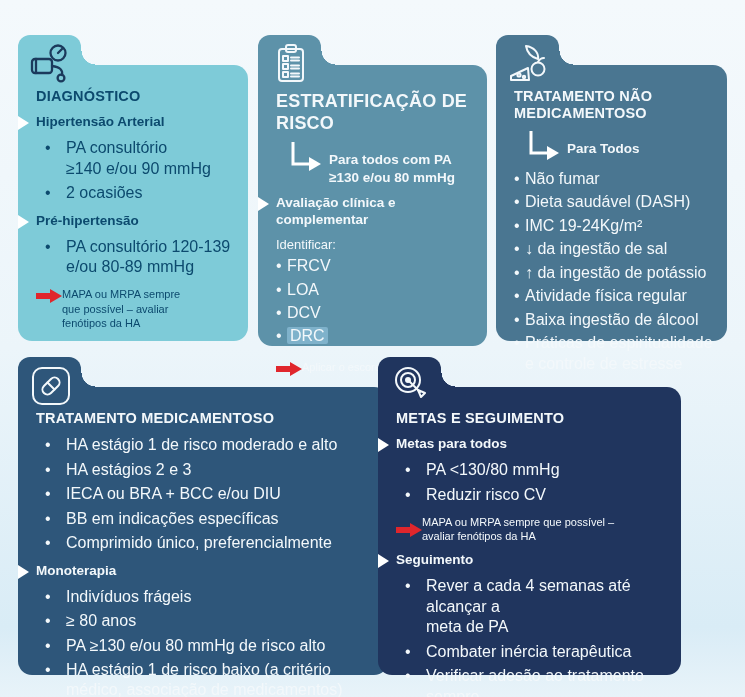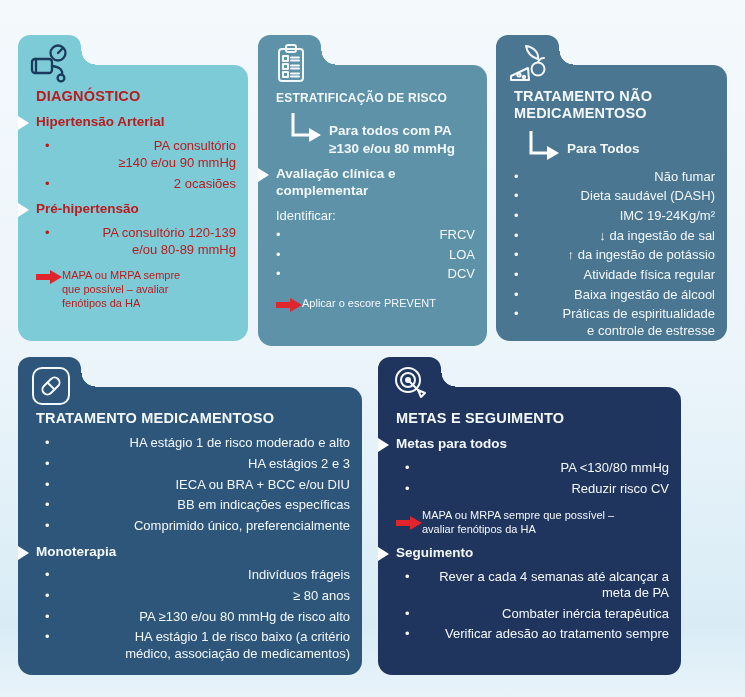--- a/index.html
+++ b/index.html
@@ -10,42 +10,42 @@
   }
   .panel{position:absolute;}
   .tab{position:absolute;top:0;left:0;width:63px;height:34px;background:var(--pc);border-radius:12px 12px 0 0;}
   .fillet{position:absolute;top:16px;left:63px;width:14px;height:14px;
     background:radial-gradient(circle at 100% 0%, rgba(0,0,0,0) 13px, var(--pc) 13.5px);}
   .pbody{position:absolute;top:30px;left:0;right:0;bottom:0;background:var(--pc);
     border-radius:0 14px 14px 14px;padding:8px 12px 8px 18px;box-sizing:border-box;}
   .panel svg.picon{position:absolute;top:7px;left:11px;z-index:2;}
   .ptitle{font-size:14.5px;font-weight:bold;letter-spacing:.2px;margin:15px 0 8px;white-space:pre-line;line-height:1.2;}
   #p3 .ptitle{}
-  #p2 .ptitle{font-size:12px;margin-top:18px;}
-  .navy{color:#b91c1c;}
+  #p2 .ptitle{font-size:18px;margin-top:18px;}
+  .navy{color:#0c4a6e;}
   .light{color:#f3f8fb;}
   .sec-head{position:relative;font-weight:bold;font-size:13.5px;margin:9px 0 7px;white-space:pre-line;line-height:1.25;}
   .sec-head::before{content:"";position:absolute;left:-18px;top:2px;width:0;height:0;
     border-top:7px solid transparent;border-bottom:7px solid transparent;border-left:11px solid #ffffff;}
-  .blist{list-style:none;margin:0 0 4px 0;padding:0;font-size:13px;line-height:1.28;text-align:right;}
+  .blist{list-style:none;margin:0 0 4px 0;padding:0;font-size:16px;line-height:1.28;}
   .blist li{position:relative;padding-left:30px;margin:0 0 4px 0;white-space:pre-line;}
   .blist li::before{content:"\2022";position:absolute;left:9px;}
   .blist.tight li{padding-left:11px;margin-bottom:3px;}
   .blist.tight li::before{left:0;}
   .plain-label{font-size:13px;margin:8px 0 4px 0;}
   .hl-bg{background:var(--hl,#7fb2cb);padding:0 3px;border-radius:2px;}
   .red-row{display:flex;align-items:flex-start;margin-top:10px;font-size:11px;line-height:1.28;}
   .red-row svg{flex:none;margin-top:2px;}
   .red-row span{white-space:pre-line;}
   .elbow-row{display:flex;align-items:flex-start;gap:7px;margin:0 0 8px 12px;}
   .elbow-row .note{font-weight:bold;font-size:13.5px;line-height:1.3;white-space:pre-line;margin-top:9px;}
   #p1{left:18px;top:35px;width:230px;height:306px;}
   #p2{left:258px;top:35px;width:229px;height:311px;}
   #p3{left:496px;top:35px;width:231px;height:306px;}
-  #p4{left:18px;top:357px;width:344px;height:318px;}
+  #p4{left:18px;top:357px;width:344px;height:318px;padding-left:26px;}
   #p5{left:378px;top:357px;width:303px;height:318px;}
   #p2 .red-row{margin-top:13px;}
   #p5 .red-row{margin:10px 0 8px 0;align-items:center;}
 </style>
 </head>
 <body>
 
 <section class="panel" id="p1" style="--pc: #7ecbd8;">
   <div class="tab"></div>
   <div class="fillet"></div>
@@ -103,20 +103,21 @@
       <span class="note">Para todos com PA
 ≥130 e/ou 80 mmHg</span>
     </div>
     <div class="sec-head"><span>Avaliação clínica e
 complementar</span></div>
     <div class="plain-label">Identificar:</div>
     <ul class="blist tight">
       <li><span>FRCV</span></li>
       <li><span>LOA</span></li>
       <li><span>DCV</span></li>
+      <li><span class="hl-bg" style="--hl: #7fb2cb;">DRC</span></li>
     </ul>
     <div class="red-row">
       <svg width="26" height="14" viewBox="0 0 26 14">
           <path d="M0 4 h14 V0 l12 7 -12 7 V10 H0 z" fill="#e0262c"></path>
         </svg>
       <span>Aplicar o escore PREVENT</span>
     </div>
   </div>
 </section>
 

